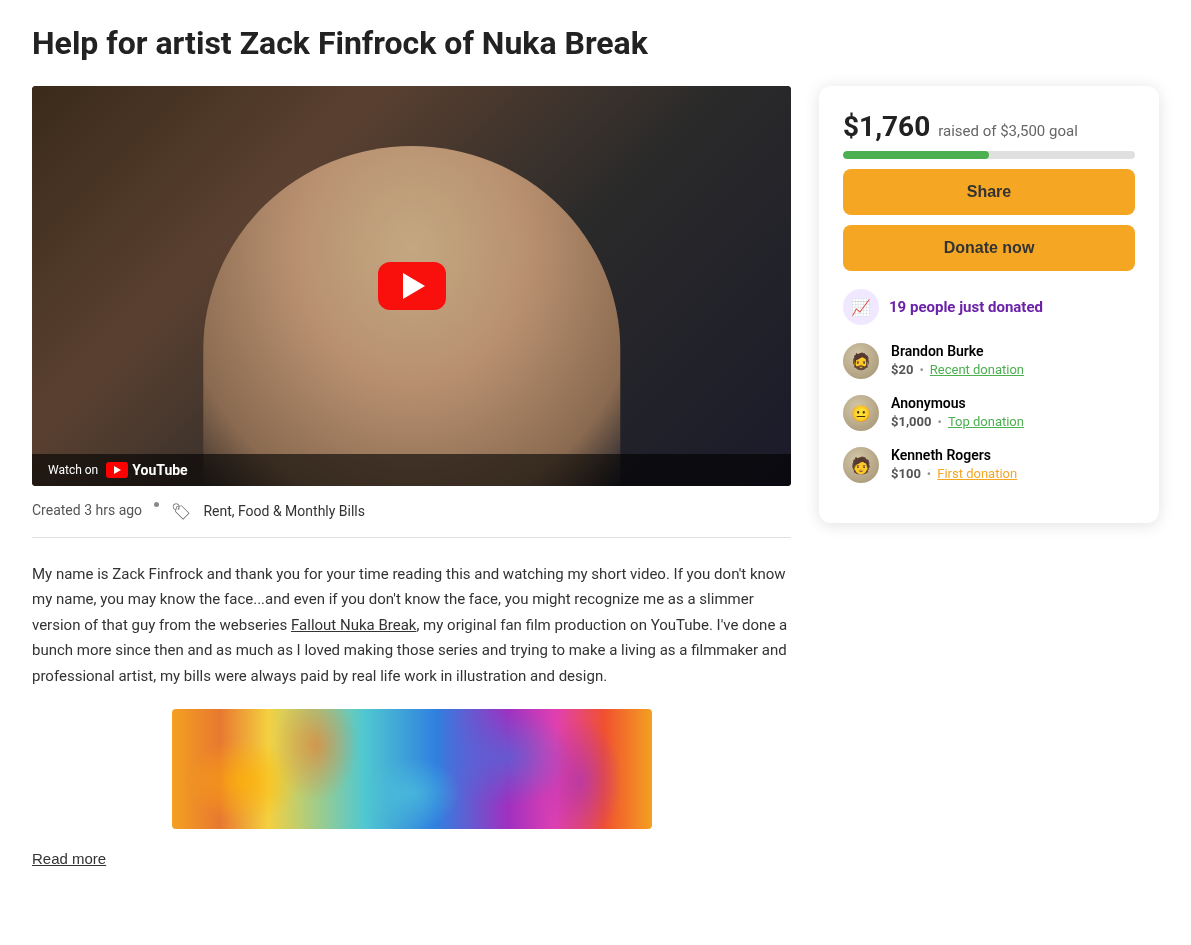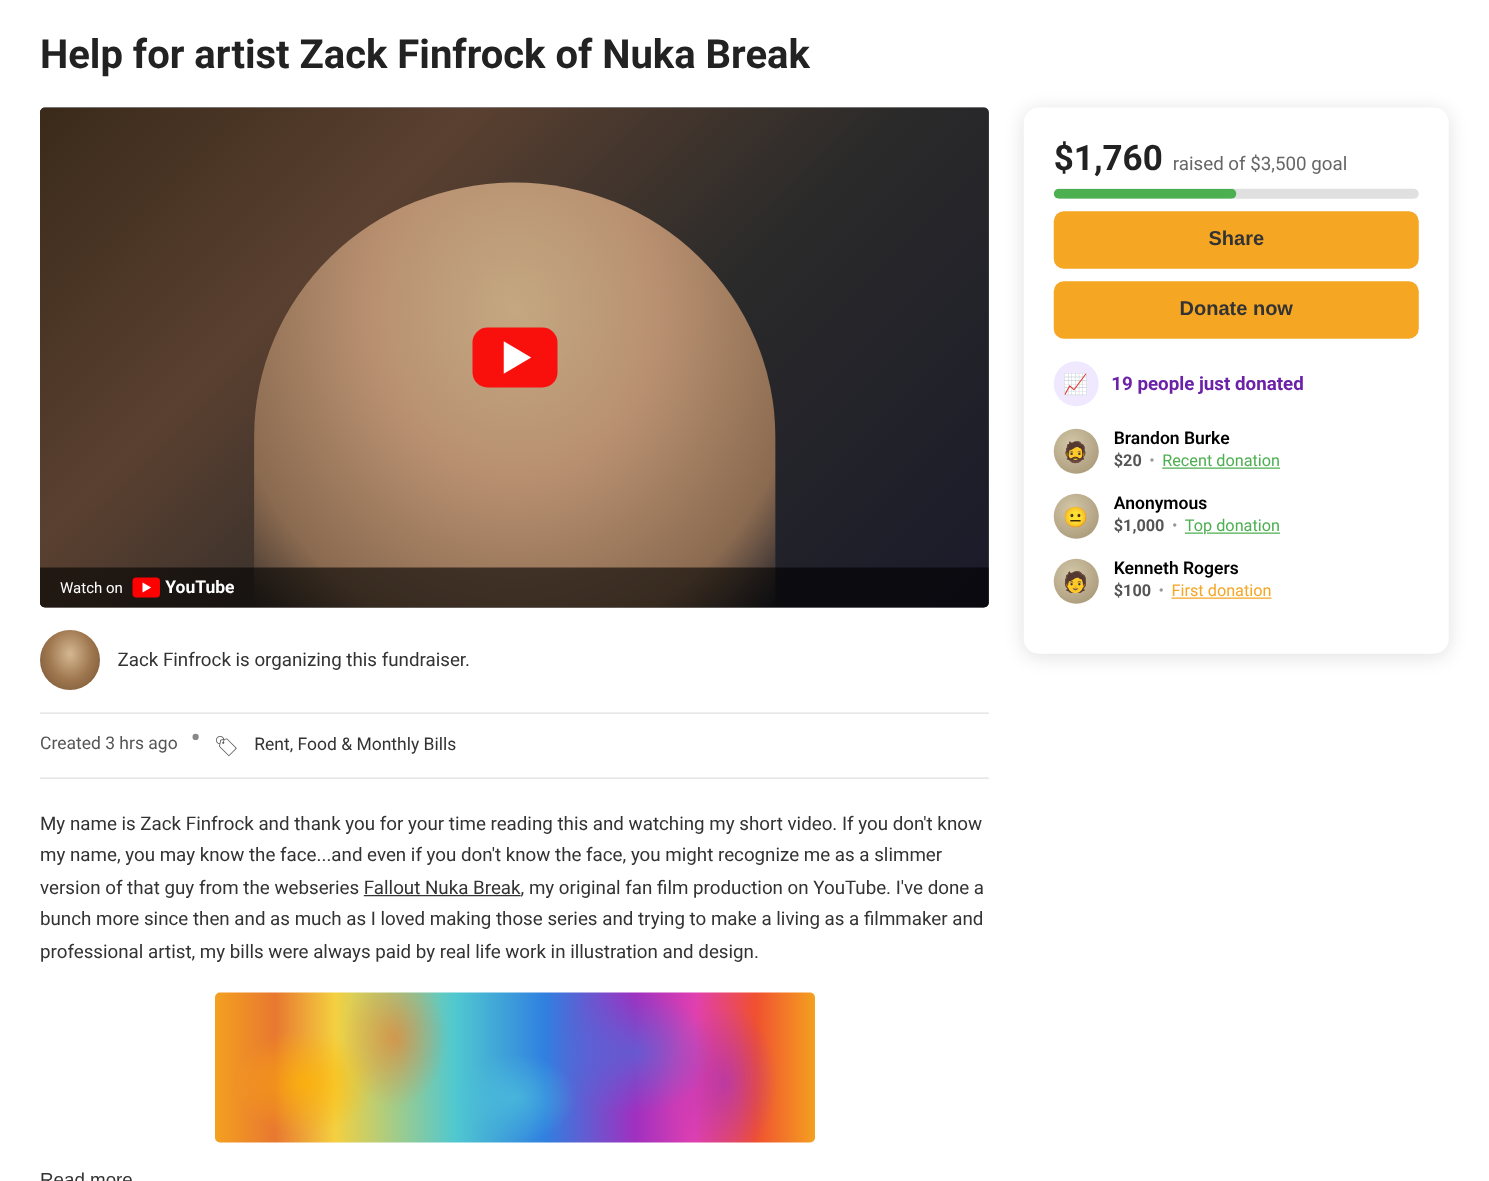--- a/index.html
+++ b/index.html
@@ -464,26 +464,20 @@
       <div class="play-button"></div>
       <div class="video-bottom">
         <span class="watch-on-text">Watch on</span>
         <div class="yt-logo-small">
           <div class="yt-logo-icon"></div>
           <span>YouTube</span>
         </div>
       </div>
     </div>
 
-    <div class="organizer-section">
-      <div class="avatar">
-        <div class="avatar-inner"></div>
-      </div>
-      <span class="organizer-text">Zack Finfrock is organizing this fundraiser.</span>
-    </div>
 
     <div class="meta-section">
       <span>Created 3 hrs ago</span>
       <div class="meta-dot"></div>
       <span class="tag-icon">🏷</span>
       <a class="category-link" href="#">Rent, Food &amp; Monthly Bills</a>
     </div>
 
     <div class="description-section">
       <p class="description-text">

